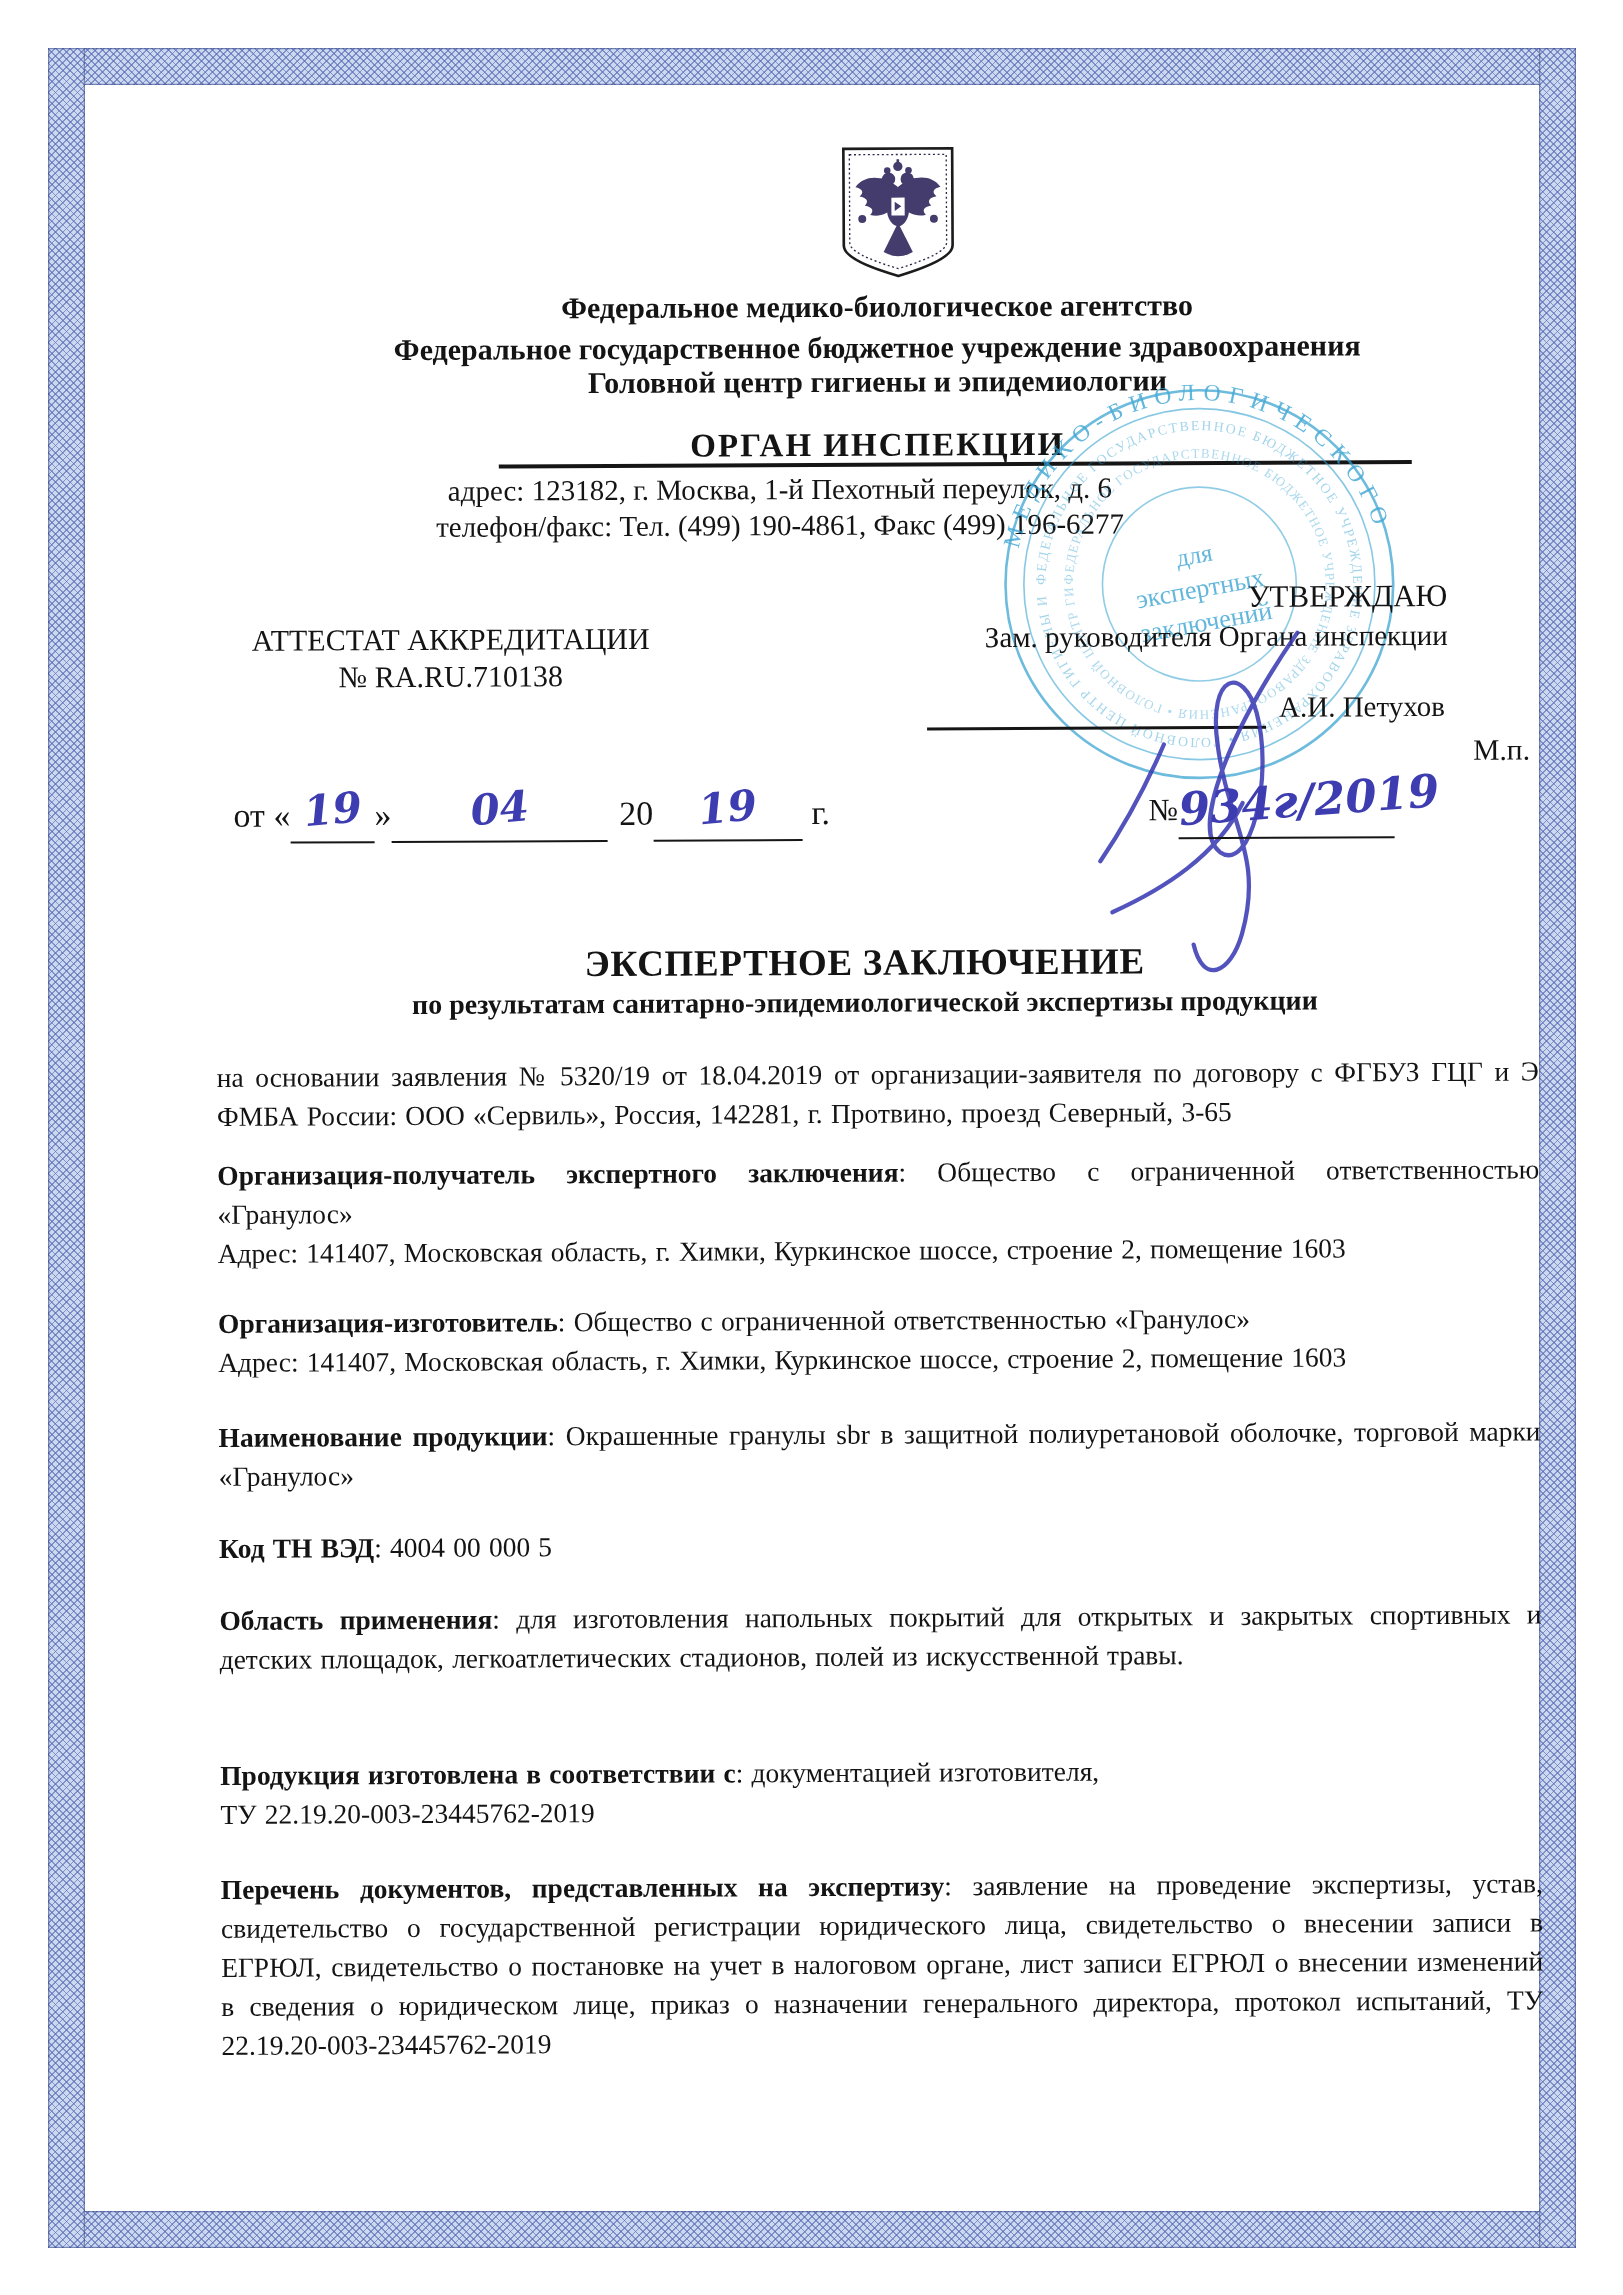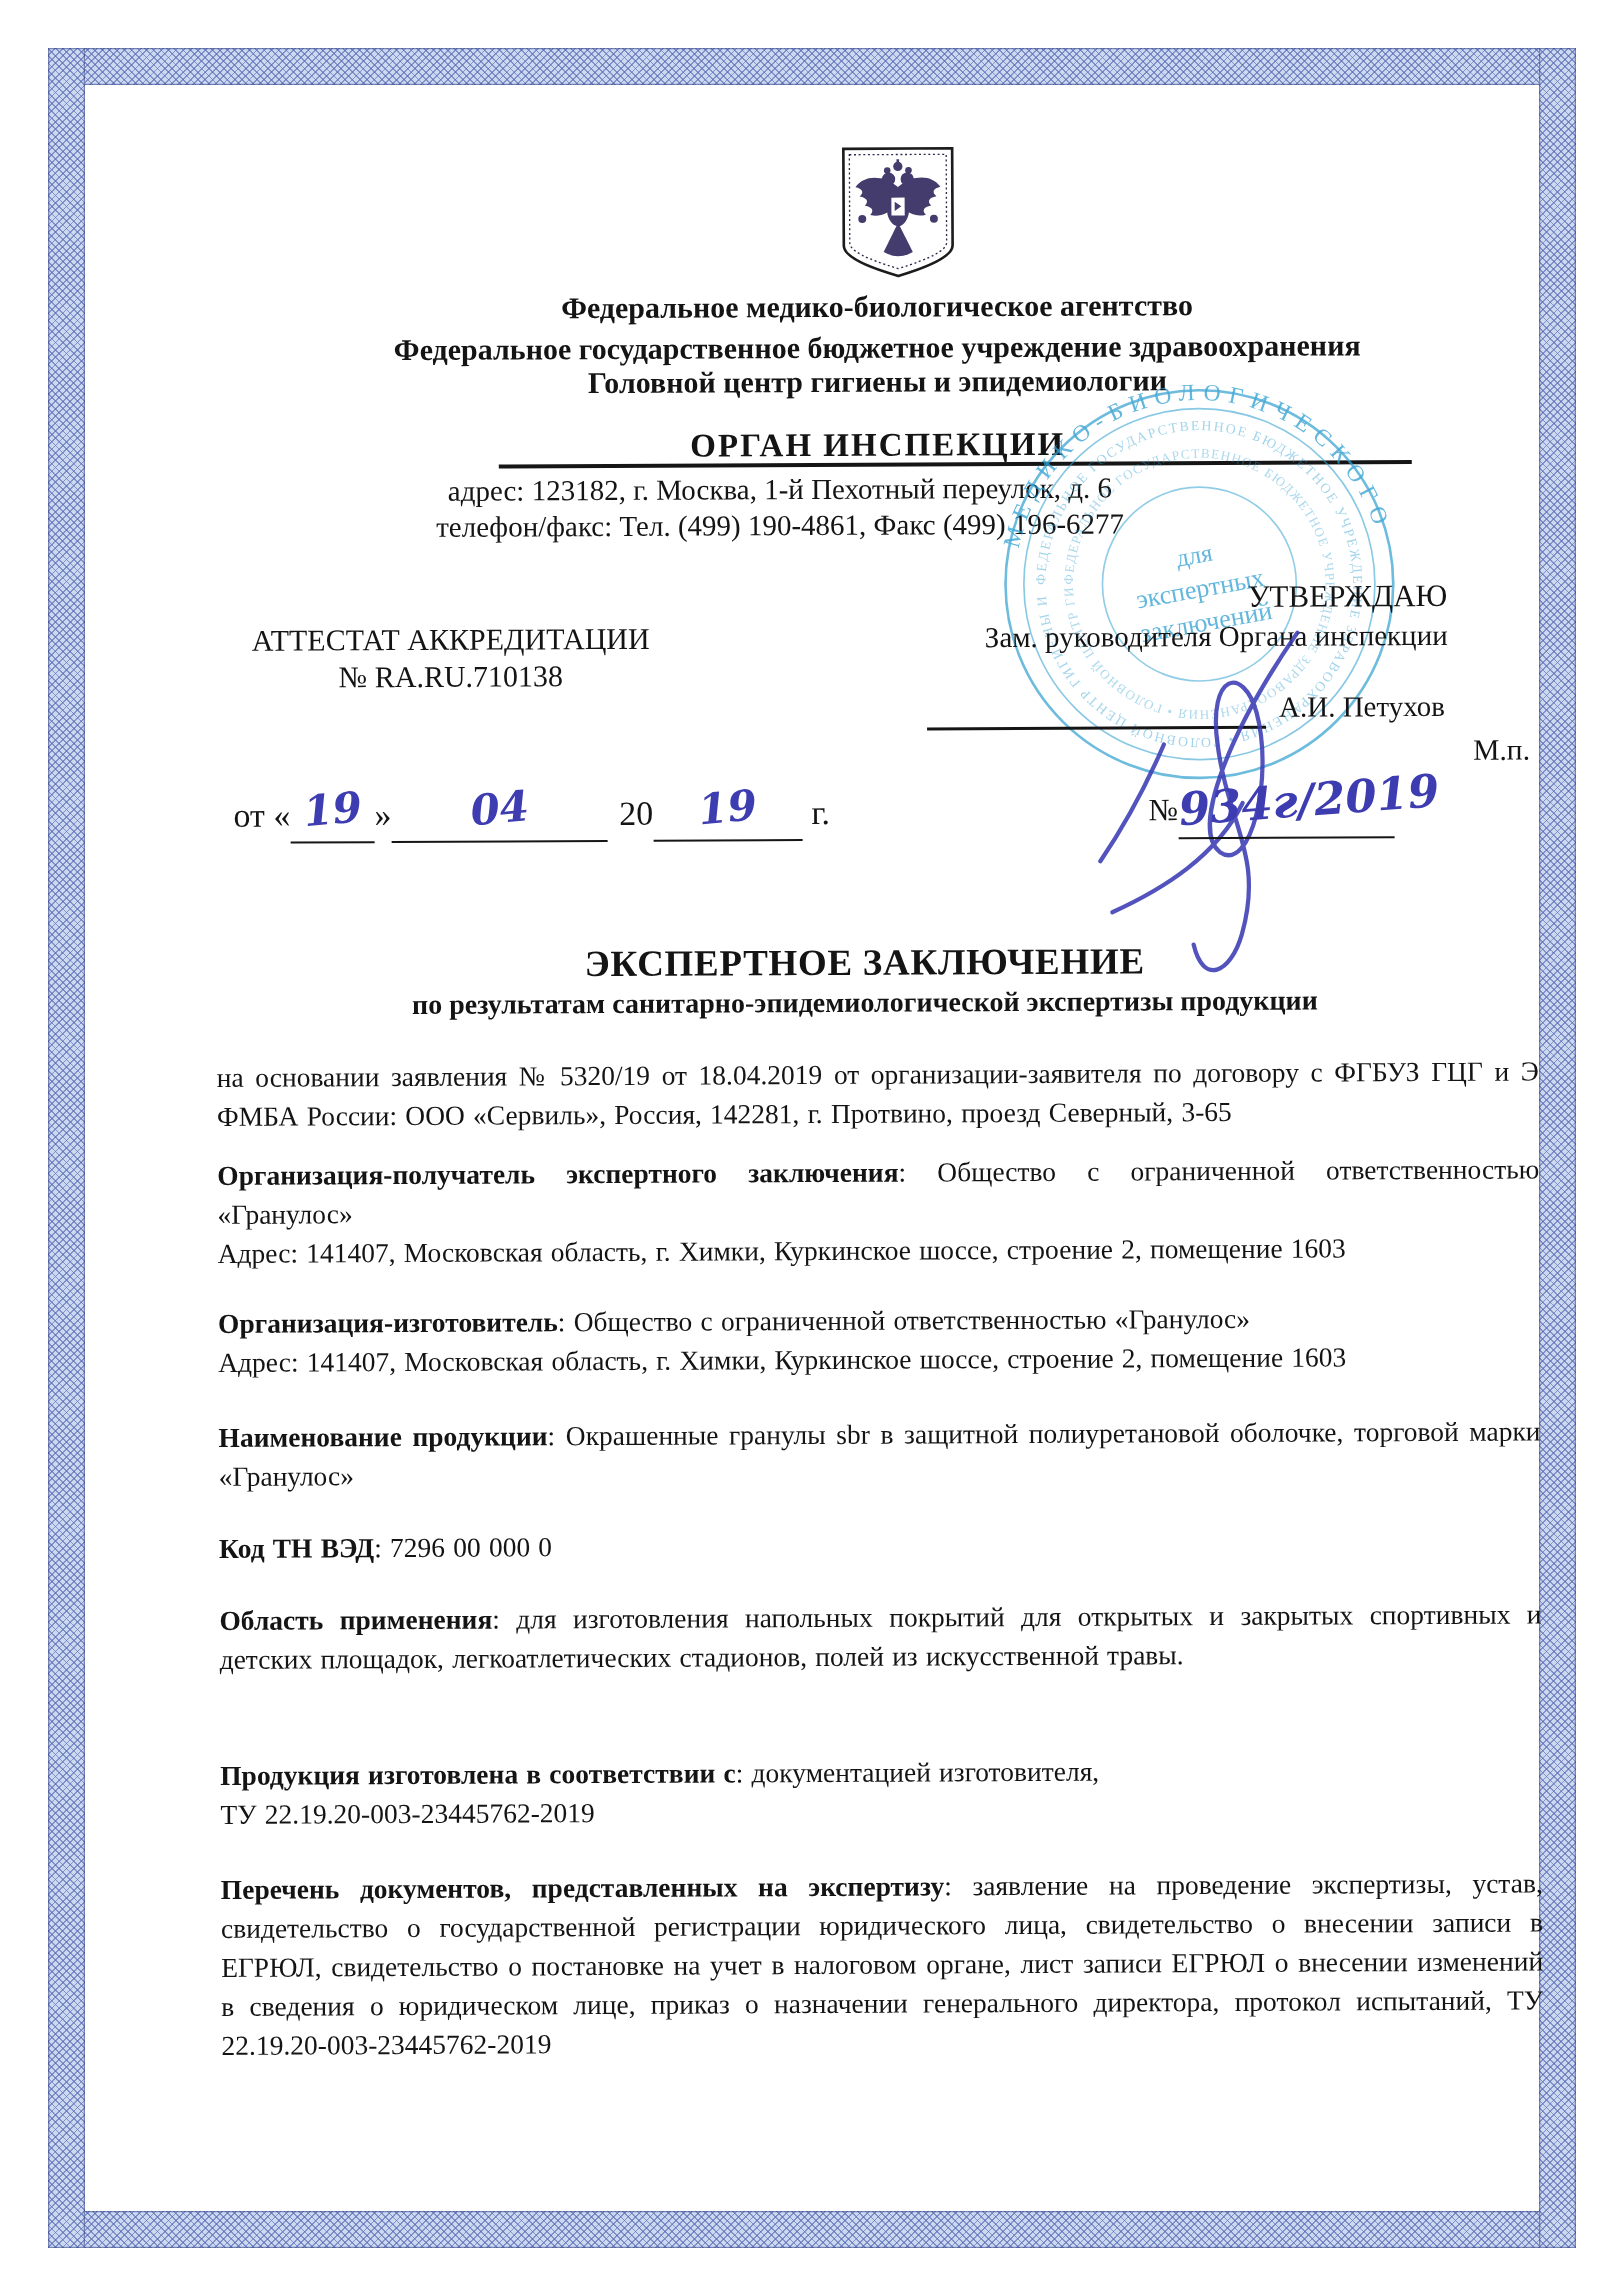--- a/index.html
+++ b/index.html
@@ -169,21 +169,21 @@
     <div class="abs body-par" style="top:1301px;">
       <div><b>Организация-изготовитель</b><span>: Общество с ограниченной ответственностью «Гранулос»</span></div>
       <div>Адрес: 141407, Московская область, г. Химки, Куркинское шоссе, строение 2, помещение 1603</div>
     </div>
 
     <div class="abs body-par" style="top:1415px;">
       <b>Наименование продукции</b><span>: Окрашенные гранулы sbr в защитной полиуретановой оболочке, торговой марки «Гранулос»</span>
     </div>
 
     <div class="abs body-par" style="top:1526px;">
-      <b>Код ТН ВЭД</b><span>: 7296 00 000 0</span>
+      <b>Код ТН ВЭД</b><span>: 4004 00 000 5</span>
     </div>
 
     <div class="abs body-par" style="top:1598px;">
       <b>Область применения</b><span>: для изготовления напольных покрытий для открытых и закрытых спортивных и детских площадок, легкоатлетических стадионов, полей из искусственной травы.</span>
     </div>
 
     <div class="abs body-par" style="top:1753px;">
       <div><b>Продукция изготовлена в соответствии с</b><span>: документацией изготовителя,</span></div>
       <div>ТУ 22.19.20-003-23445762-2019</div>
     </div>

